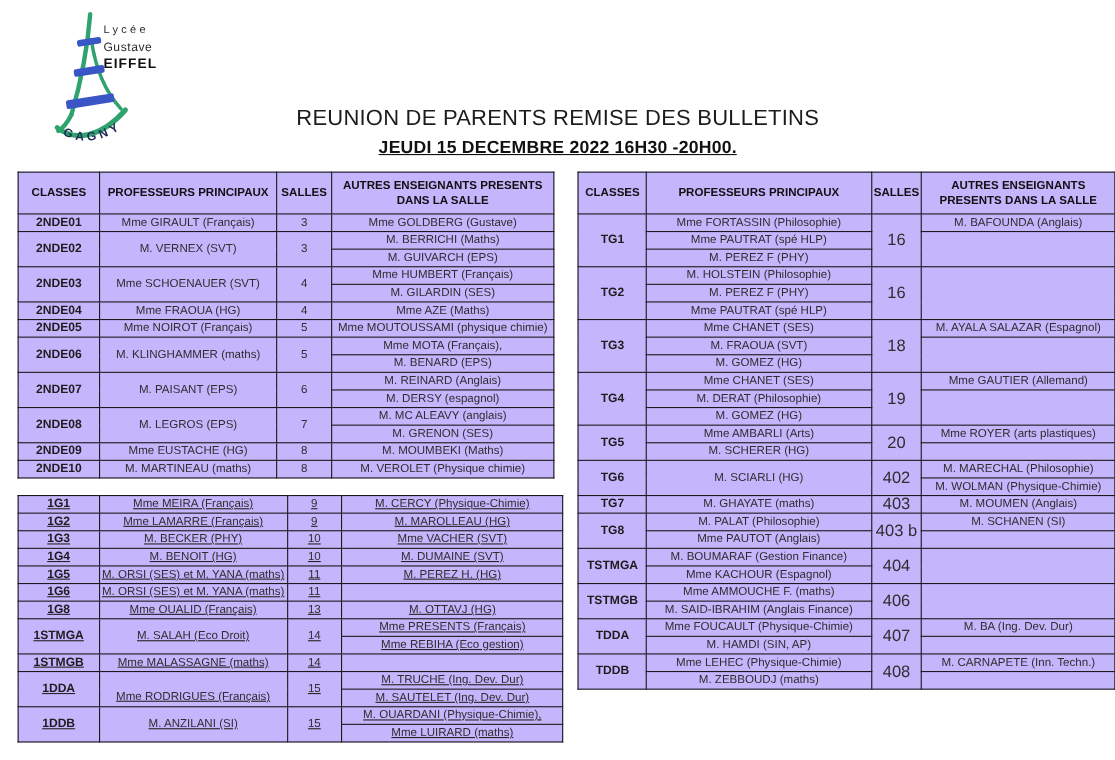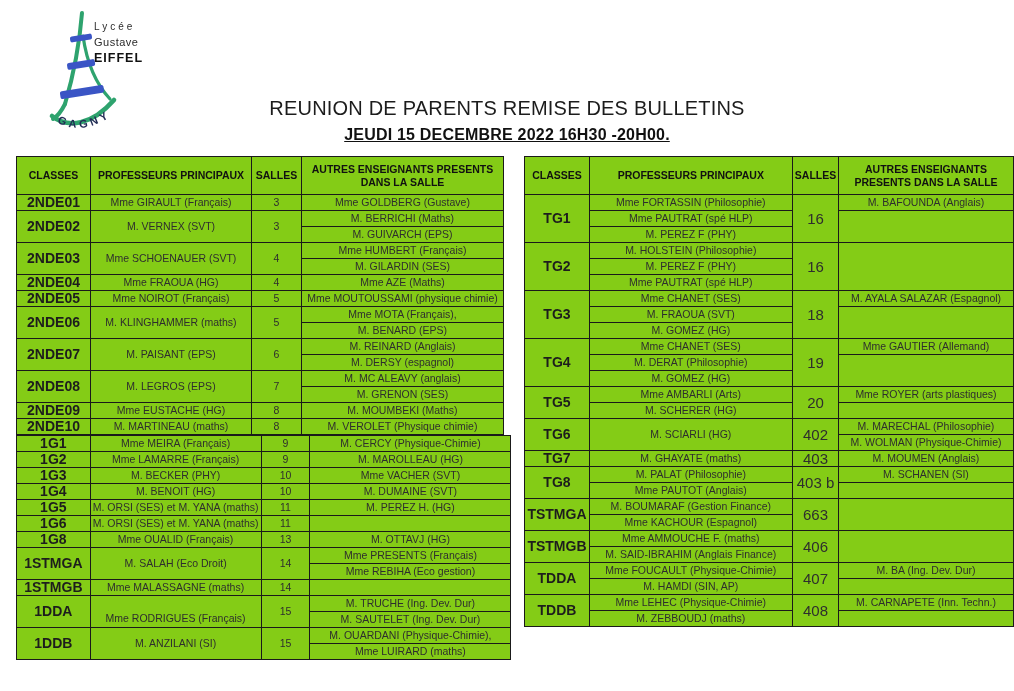--- a/index.html
+++ b/index.html
@@ -7,32 +7,32 @@
     width:1014px;height:691px;background:#ffffff;overflow:hidden;
     font-family:"Liberation Sans", sans-serif;color:#262626;
     -webkit-font-smoothing:antialiased;
   }
   .header{position:relative;height:156px;}
   .logo{position:absolute;left:40px;top:6px;}
   .titles{text-align:center;padding-top:97px;}
   .title{font-size:20px;color:#1c1c1c;letter-spacing:0.2px;}
   .subtitle{font-size:16px;font-weight:bold;text-decoration:underline;margin-top:6px;color:#111;letter-spacing:0.2px;}
   .tables{display:flex;align-items:flex-start;padding-left:16px;gap:13px;}
-  .left-col table + table{}
-  table.tbl{border-collapse:collapse;table-layout:fixed;background:#84cc16;}
+  .left-col table + table{margin-top:15px;text-decoration:underline;}
+  table.tbl{border-collapse:collapse;table-layout:fixed;background:#c4b5fd;}
   .tbl th,.tbl td{
     border:1px solid #1a1a1a;text-align:center;vertical-align:middle;
     padding:0 2px;overflow:hidden;
   }
   .tbl th{
     font-weight:bold;font-size:10.5px;line-height:13px;height:33px;
     color:#111;white-space:normal;padding:2px 1px;
   }
   .tbl td{font-size:10.5px;line-height:15px;height:15px;white-space:nowrap;color:#2e2e2e;}
-  td.cell-classe{font-weight:bold;font-size:14px;color:#1d1d1d;}
+  td.cell-classe{font-weight:bold;font-size:11px;color:#1d1d1d;}
   td.salle-big{font-size:15px;}
   td.vbottom{vertical-align:bottom;padding-bottom:1px;}
 </style>
 </head>
 <body>
 
 <div class="header">
   <svg class="logo" width="104" height="136" viewBox="0 0 104 136">
     <g fill="none" stroke-linecap="round" stroke="#2ea36e">
       <path d="M42 7 C40 32 35 64 25 98" stroke-width="4"></path>
@@ -341,21 +341,21 @@
             <td rowspan="2" class="cell-salle salle-big">403 b</td>
             <td class="cell-autres">M. SCHANEN (SI)</td>
           </tr>
           <tr>
             <td class="cell-prof">Mme PAUTOT (Anglais)</td>
             <td class="cell-autres"></td>
           </tr>
           <tr>
             <td rowspan="2" class="cell-classe">TSTMGA</td>
             <td class="cell-prof">M. BOUMARAF (Gestion Finance)</td>
-            <td rowspan="2" class="cell-salle salle-big">663</td>
+            <td rowspan="2" class="cell-salle salle-big">404</td>
             <td rowspan="2" class="cell-autres"></td>
           </tr>
           <tr>
             <td class="cell-prof">Mme KACHOUR (Espagnol)</td>
           </tr>
           <tr>
             <td rowspan="2" class="cell-classe">TSTMGB</td>
             <td class="cell-prof">Mme AMMOUCHE F. (maths)</td>
             <td rowspan="2" class="cell-salle salle-big">406</td>
             <td rowspan="2" class="cell-autres"></td>

